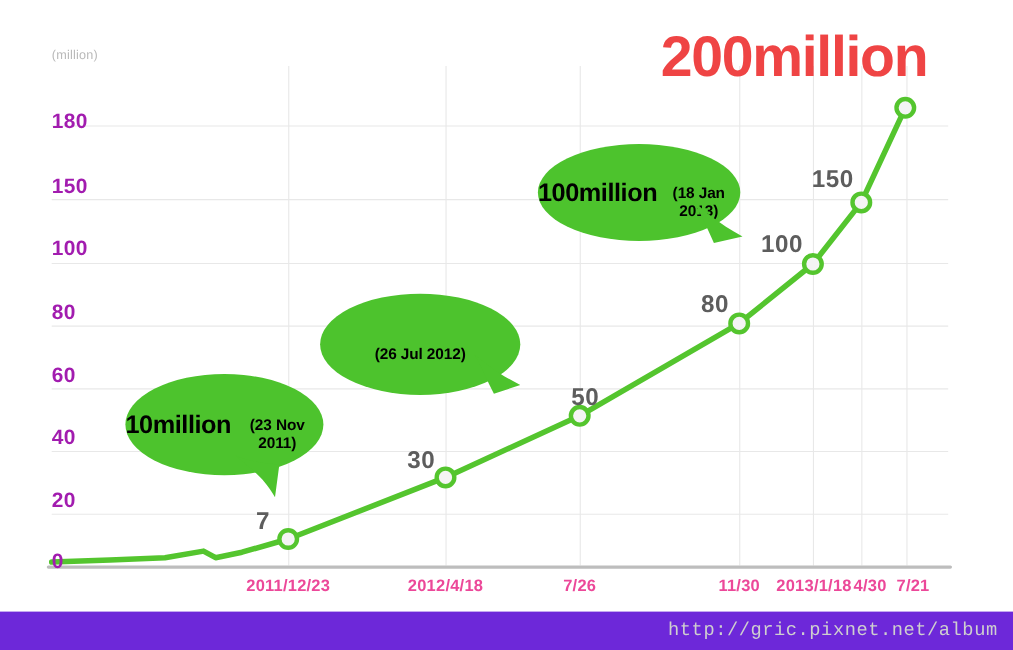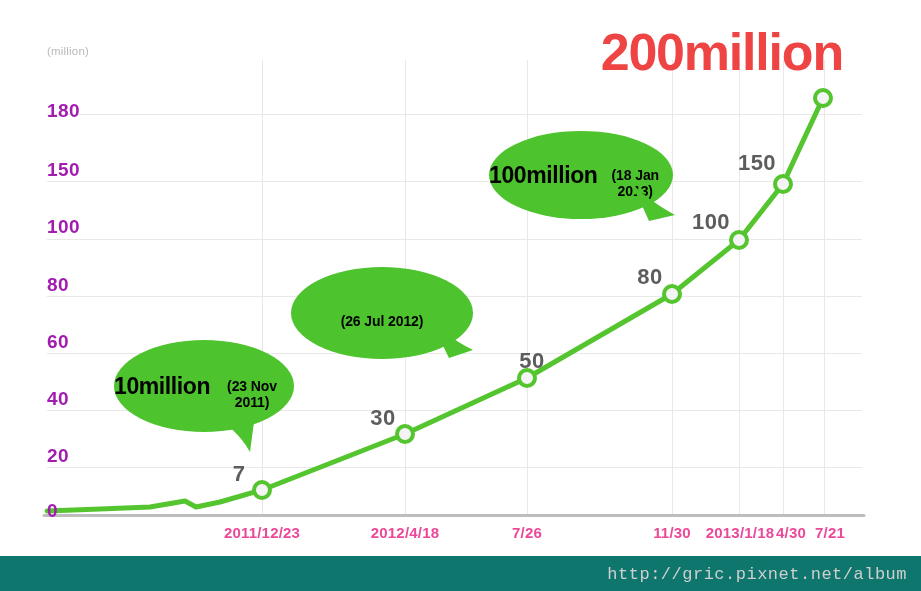--- a/index.html
+++ b/index.html
@@ -64,21 +64,21 @@
     width: 100%; height: 100%;
   }
   .bubble-title { font-size: 23px; font-weight: 700; letter-spacing: -.4px; line-height: 1.05; }
   .bubble-date  { font-size: 14px; font-weight: 700; letter-spacing: -.1px; margin-top: 16px; }
   .bubble-tail  { position: absolute; }
   .bubble-tail svg { display: block; }
 
   
   #footer-bar {
     position: absolute; left: 0; top: 556px; width: 921px; height: 35px;
-    background: #0f766e;
+    background: #6d28d9;
   }
   #footer-url {
     position: absolute; right: 14px; top: 50%; transform: translateY(-50%);
     font-family: "Liberation Mono", "DejaVu Sans Mono", monospace;
     font-size: 17px; color: #cfcfcf; letter-spacing: .5px; white-space: nowrap;
   }
 </style>
 </head>
 <body>
 

